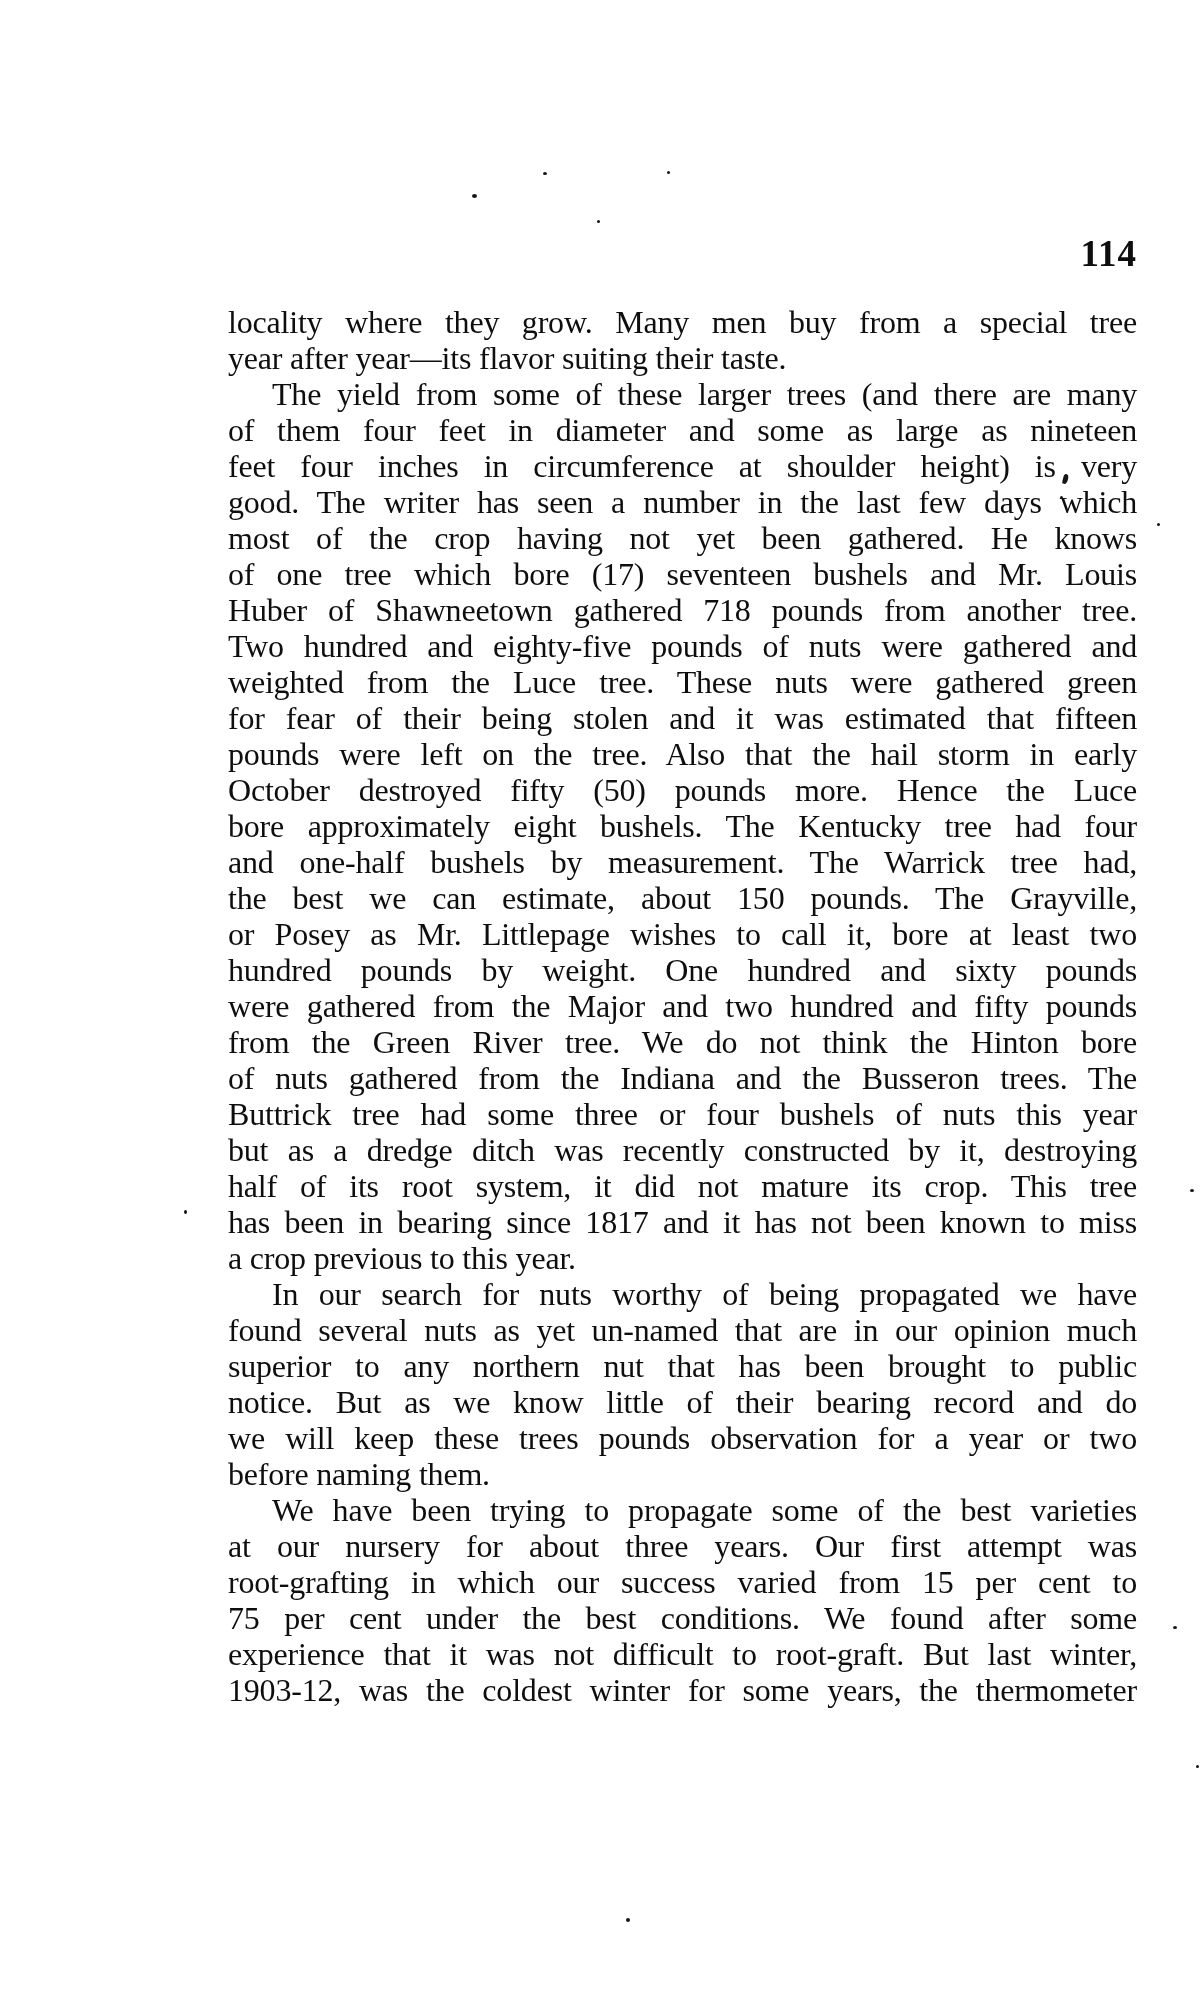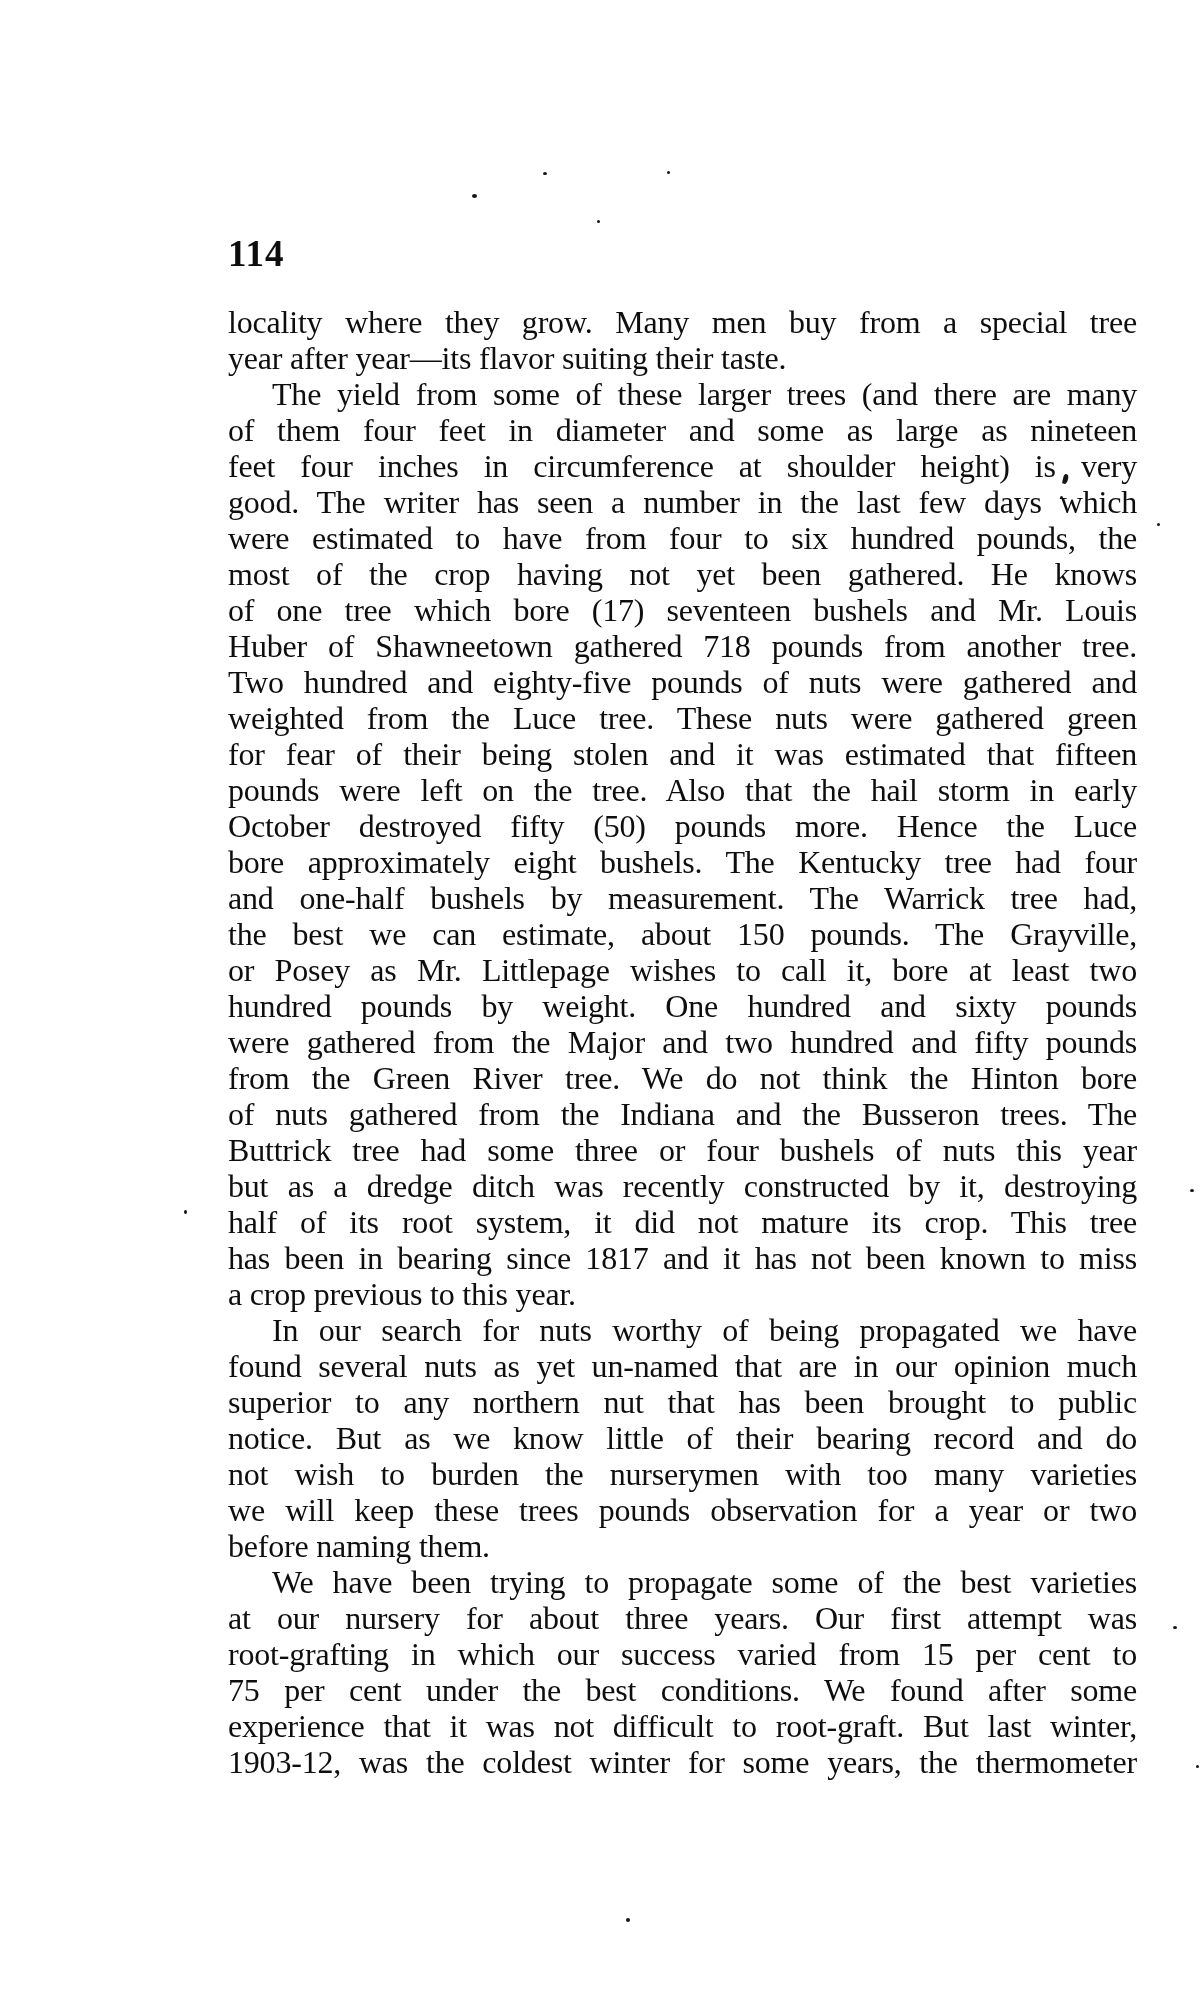--- a/index.html
+++ b/index.html
@@ -14,21 +14,21 @@
     background: #ffffff;
     overflow: hidden;
     font-family: "Liberation Serif", "DejaVu Serif", serif;
     color: #0e0e0e;
   }
   .page-number {
     position: absolute;
     top: 238px;
     left: 228px;
     width: 909px;
-    text-align: left;
+    text-align: right;
     font-size: 37px;
     font-weight: bold;
     letter-spacing: 1px;
     line-height: 32px;
   }
   .body-text {
     position: absolute;
     top: 304px;
     left: 228px;
     width: 909px;
@@ -68,21 +68,20 @@
 
   <div class="body-text">
 
     <div class="ln">locality where they grow.  Many men buy from a special tree</div>
     <div class="ln pe">year after year—its flavor suiting their taste.</div>
 
     <div class="ln in">The yield from some of these larger trees (and there are many</div>
     <div class="ln">of them four feet in diameter and some as large as nineteen</div>
     <div class="ln">feet four inches in circumference at shoulder height) is very</div>
     <div class="ln">good.  The writer has seen a number in the last few days which</div>
-    <div class="ln">were estimated to have from four to six hundred pounds, the</div>
     <div class="ln">most of the crop having not yet been gathered.  He knows</div>
     <div class="ln">of one tree which bore (17) seventeen bushels and Mr. Louis</div>
     <div class="ln">Huber of Shawneetown gathered 718 pounds from another tree.</div>
     <div class="ln">Two hundred and eighty-five pounds of nuts were gathered and</div>
     <div class="ln">weighted from the Luce tree.  These nuts were gathered green</div>
     <div class="ln">for fear of their being stolen and it was estimated that fifteen</div>
     <div class="ln">pounds were left on the tree.  Also that the hail storm in early</div>
     <div class="ln">October destroyed fifty (50) pounds more.  Hence the Luce</div>
     <div class="ln">bore approximately eight bushels.  The Kentucky tree had four</div>
     <div class="ln">and one-half bushels by measurement.  The Warrick tree had,</div>
@@ -95,21 +94,20 @@
     <div class="ln">Buttrick tree had some three or four bushels of nuts this year</div>
     <div class="ln">but as a dredge ditch was recently constructed by it, destroying</div>
     <div class="ln">half of its root system, it did not mature its crop.  This tree</div>
     <div class="ln">has been in bearing since 1817 and it has not been known to miss</div>
     <div class="ln pe">a crop previous to this year.</div>
 
     <div class="ln in">In our search for nuts worthy of being propagated we have</div>
     <div class="ln">found several nuts as yet un-named that are in our opinion much</div>
     <div class="ln">superior to any northern nut that has been brought to public</div>
     <div class="ln">notice.  But as we know little of their bearing record and do</div>
-    <div class="ln">not wish to burden the nurserymen with too many varieties</div>
     <div class="ln">we will keep these trees pounds observation for a year or two</div>
     <div class="ln pe">before naming them.</div>
 
     <div class="ln in">We have been trying to propagate some of the best varieties</div>
     <div class="ln">at our nursery for about three years.  Our first attempt was</div>
     <div class="ln">root-grafting in which our success varied from 15 per cent to</div>
     <div class="ln">75 per cent under the best conditions.  We found after some</div>
     <div class="ln">experience that it was not difficult to root-graft.  But last winter,</div>
     <div class="ln">1903-12, was the coldest winter for some years, the thermometer</div>
   </div>

